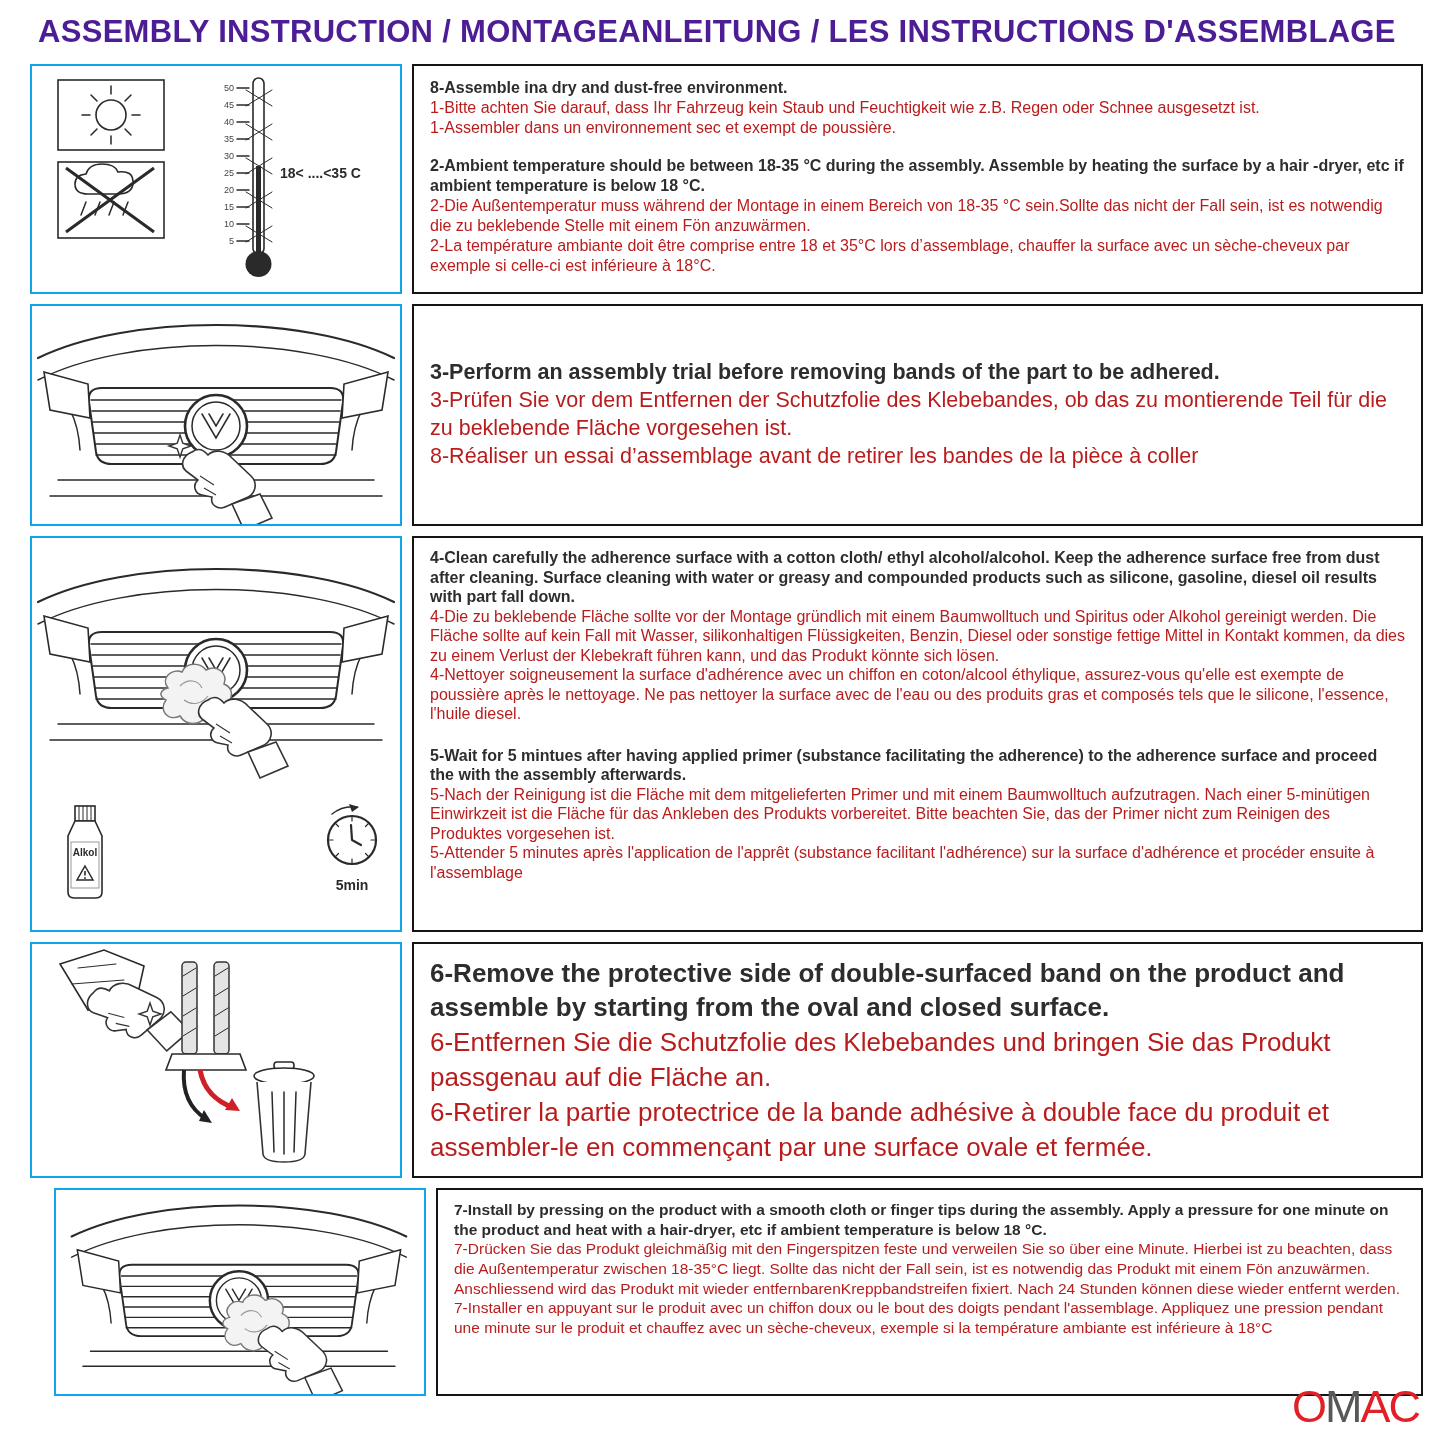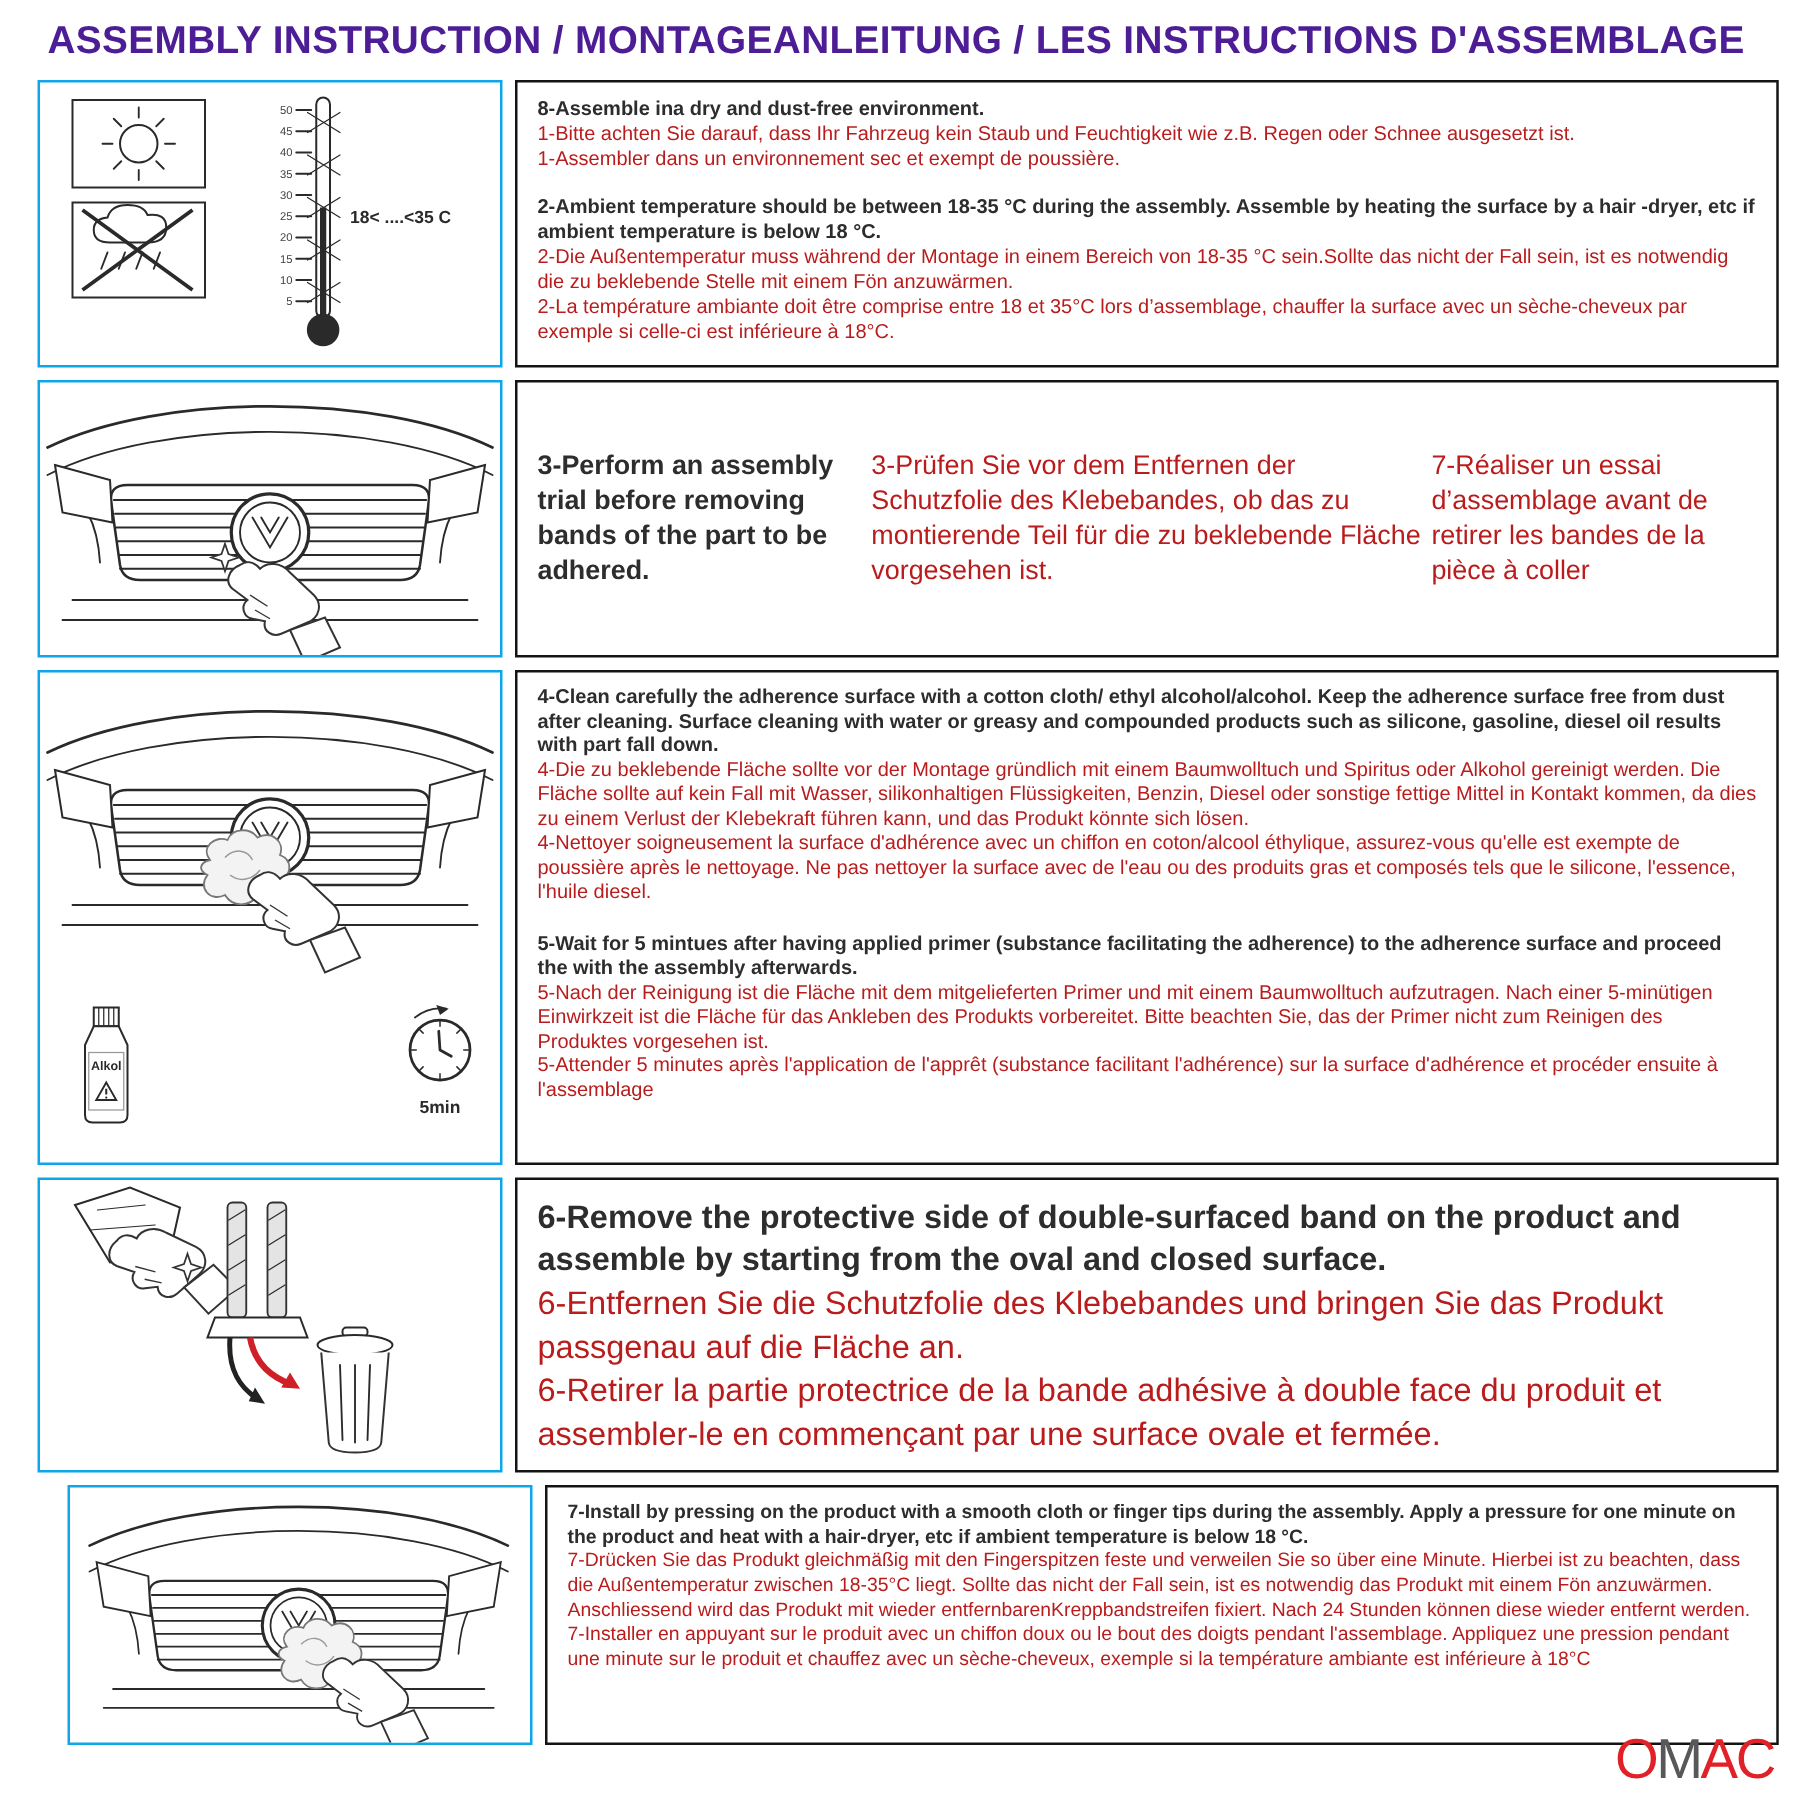--- a/index.html
+++ b/index.html
@@ -12,21 +12,21 @@
   .row-1{height:230px;}
   .row-2{height:222px;}
   .row-3{height:396px;}
   .row-4{height:236px;}
   .row-5{height:208px;margin-left:24px;}
   p{margin:0;}
   .en{font-weight:700;color:#2d2d2d;}
   .de,.fr{font-weight:400;color:#b91c1c;}
   .row-1 .text-box{font-size:16px;line-height:1.25;padding-top:12px;}
   .row-1 .step-gap{height:18px;}
-  .row-2 .text-box{font-size:21.5px;line-height:1.3;display:flex;justify-content:center;align-items:center;}
+  .row-2 .text-box{font-size:21.5px;line-height:1.3;display:flex;flex-direction:column;justify-content:center;}
   .row-3 .text-box{font-size:16px;line-height:1.22;padding-top:10px;}
   .row-3 .step-gap{height:22px;}
   .row-4 .text-box{font-size:26px;line-height:1.34;display:flex;flex-direction:column;justify-content:center;}
   .row-5 .text-box{font-size:15.5px;line-height:1.27;padding-top:10px;}
   
   .ln{fill:none;stroke:#2a2a2a;stroke-width:1.5;stroke-linecap:round;}
   .box{fill:#fff;stroke:#2a2a2a;stroke-width:1.6;}
   .fillD{fill:#2a2a2a;}
   .svgtxt{font-family:"Liberation Sans",sans-serif;fill:#2a2a2a;}
   .tick-num{font-size:9px;fill:#444;}
@@ -126,21 +126,21 @@
         <g transform="translate(0,-6)">
           <use href="#cargrille"></use>
           <use href="#spark" transform="translate(148,146)"></use>
           <use href="#hand" transform="translate(156,154)"></use>
         </g>
       </svg>
     </div>
     <div class="text-box">
       <p class="en">3-Perform an assembly trial before removing bands of the part to be adhered.</p>
       <p class="de">3-Prüfen Sie vor dem Entfernen der Schutzfolie des Klebebandes, ob das zu montierende Teil für die zu beklebende Fläche vorgesehen ist.</p>
-      <p class="fr">7-Réaliser un essai d’assemblage avant de retirer les bandes de la pièce à coller</p>
+      <p class="fr">8-Réaliser un essai d’assemblage avant de retirer les bandes de la pièce à coller</p>
     </div>
   </div>
 
   <div class="row row-3">
     <div class="img-box">
       <svg width="368" height="392" viewBox="0 0 368 392">
         <g transform="translate(0,6)">
           <use href="#cargrille"></use>
           <use href="#cloth" transform="translate(162,150)"></use>
           <use href="#hand" transform="translate(172,158)"></use>

